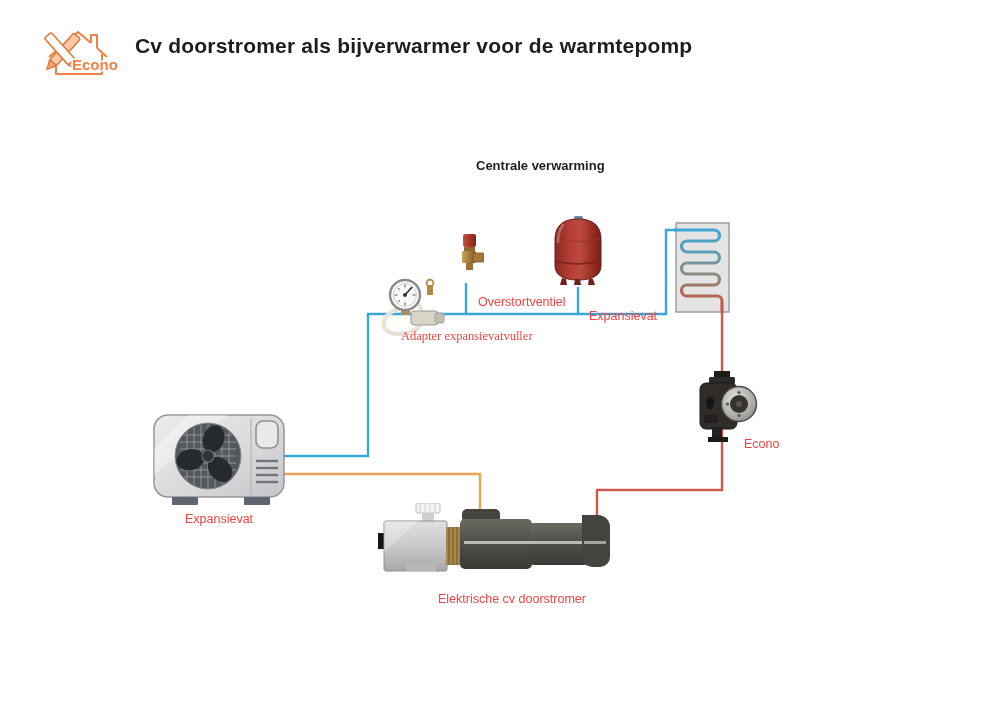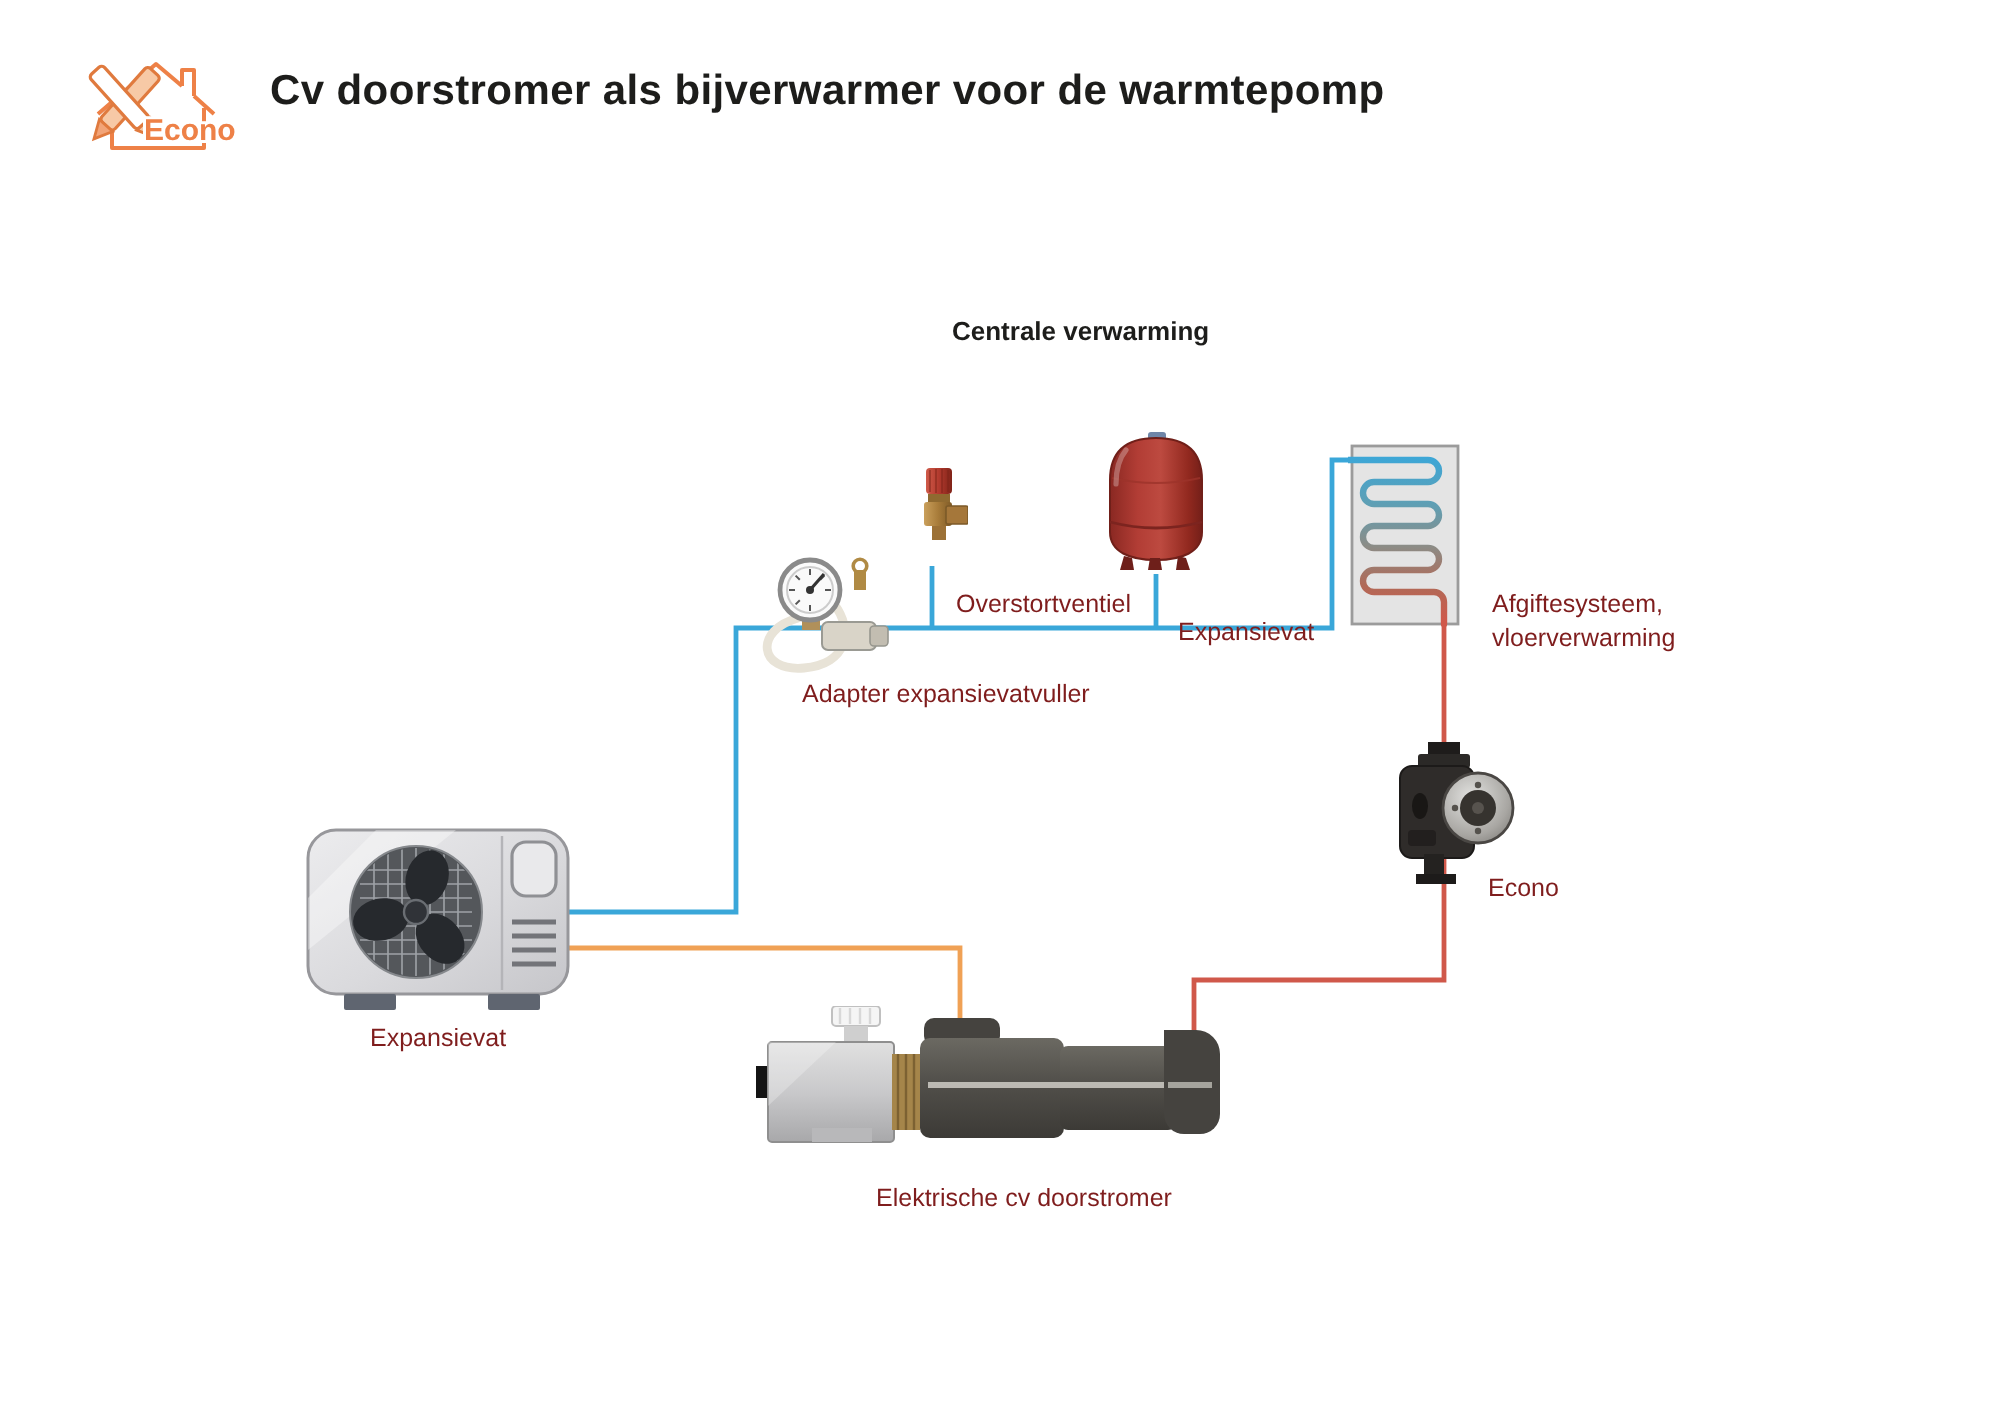--- a/index.html
+++ b/index.html
@@ -15,21 +15,21 @@
     font-family:"Liberation Sans", sans-serif;overflow:hidden;
   }
   .abs{position:absolute;}
   .title{
     left:135px;top:34px;font-size:21px;font-weight:bold;
     color:var(--title-black);letter-spacing:0.2px;
   }
   .section-label{
     left:476px;top:158px;font-size:13px;font-weight:bold;color:var(--title-black);
   }
-  .lbl{font-size:12.5px;color:#7f1d1d;line-height:17px;}
+  .lbl{font-size:12.5px;color:#ef4444;line-height:17px;}
   svg{display:block;}
 </style>
 </head>
 <body>
 
 <div class="canvas">
 
   <svg class="abs" style="left:0;top:0;" width="1000" height="706" viewBox="0 0 1000 706">
     <path d="M284,456 H368 V314 H666 V230 H676" fill="none" stroke="var(--supply-line-blue)" stroke-width="2.4"></path>
     <path d="M466,283 V314" fill="none" stroke="var(--supply-line-blue)" stroke-width="2.4"></path>
@@ -226,22 +226,18 @@
     <rect x="84" y="6" width="38" height="14" rx="5" fill="#45433f"></rect>
     <rect x="82" y="16" width="72" height="50" rx="5" fill="url(#tubeGrad)"></rect>
     <rect x="152" y="20" width="58" height="42" rx="4" fill="url(#tubeGrad)"></rect>
     <rect x="86" y="38" width="122" height="3" fill="#cfcdc6" opacity="0.85"></rect>
     <path d="M204,12 h16 a12,12 0 0 1 12,12 v30 a10,10 0 0 1 -10,10 h-8 a10,10 0 0 1 -10,-10 Z" fill="#45433f"></path>
     <rect x="206" y="38" width="22" height="3" fill="#cfcdc6" opacity="0.7"></rect>
   </svg>
 
   <div class="abs lbl" style="left:478px;top:294px;">Overstortventiel</div>
   <div class="abs lbl" style="left:589px;top:308px;">Expansievat</div>
-  <div class="abs lbl" style="left:746px;top:294px;">
-    <div>Afgiftesysteem,</div>
-    <div>vloerverwarming</div>
-  </div>
-  <div class="abs lbl" style="left:401px;top:339px;">Adapter expansievatvuller</div>
+  <div class="abs lbl" style="left:401px;top:328px;font-family:Liberation Serif, serif;">Adapter expansievatvuller</div>
   <div class="abs lbl" style="left:744px;top:436px;">Econo</div>
   <div class="abs lbl" style="left:185px;top:511px;">Expansievat</div>
   <div class="abs lbl" style="left:438px;top:591px;">Elektrische cv doorstromer</div>
 
 </div>
 
 </body></html>

